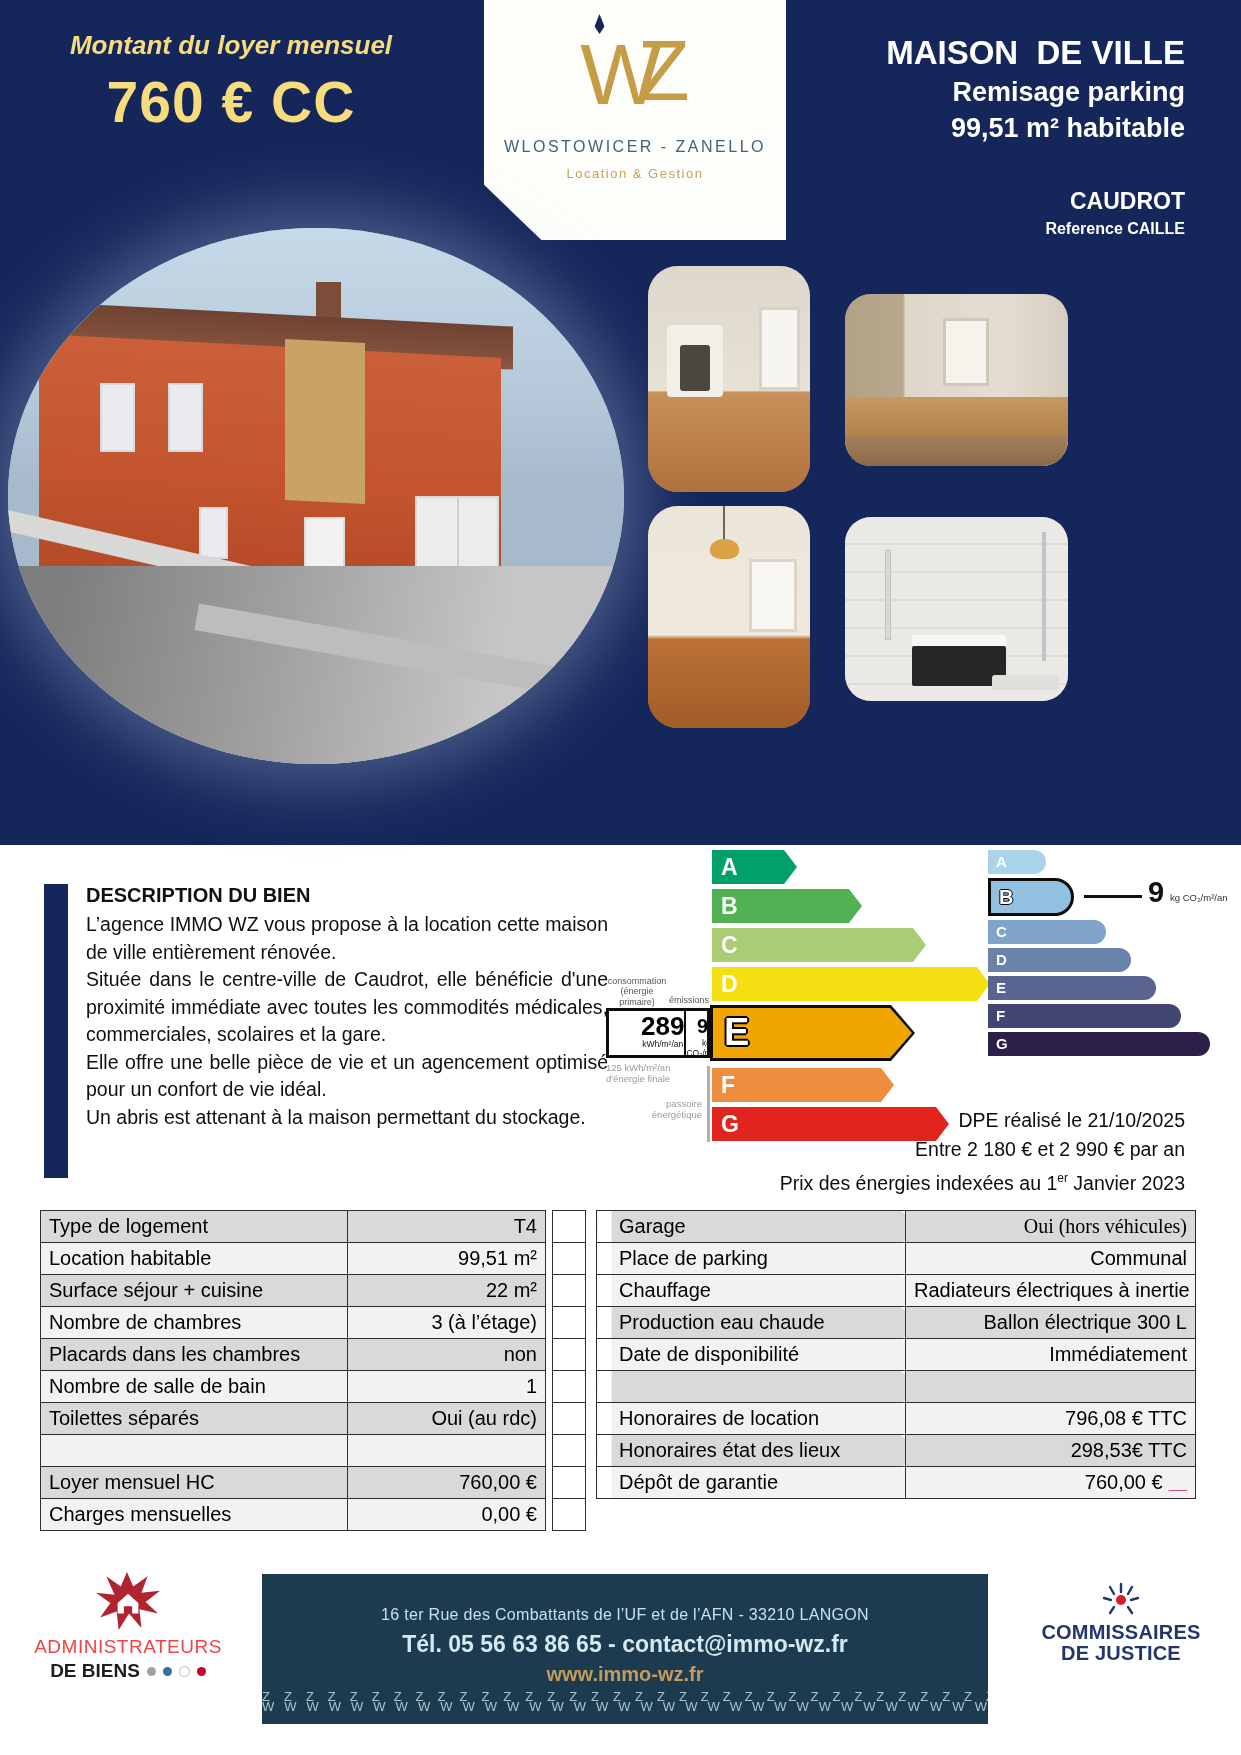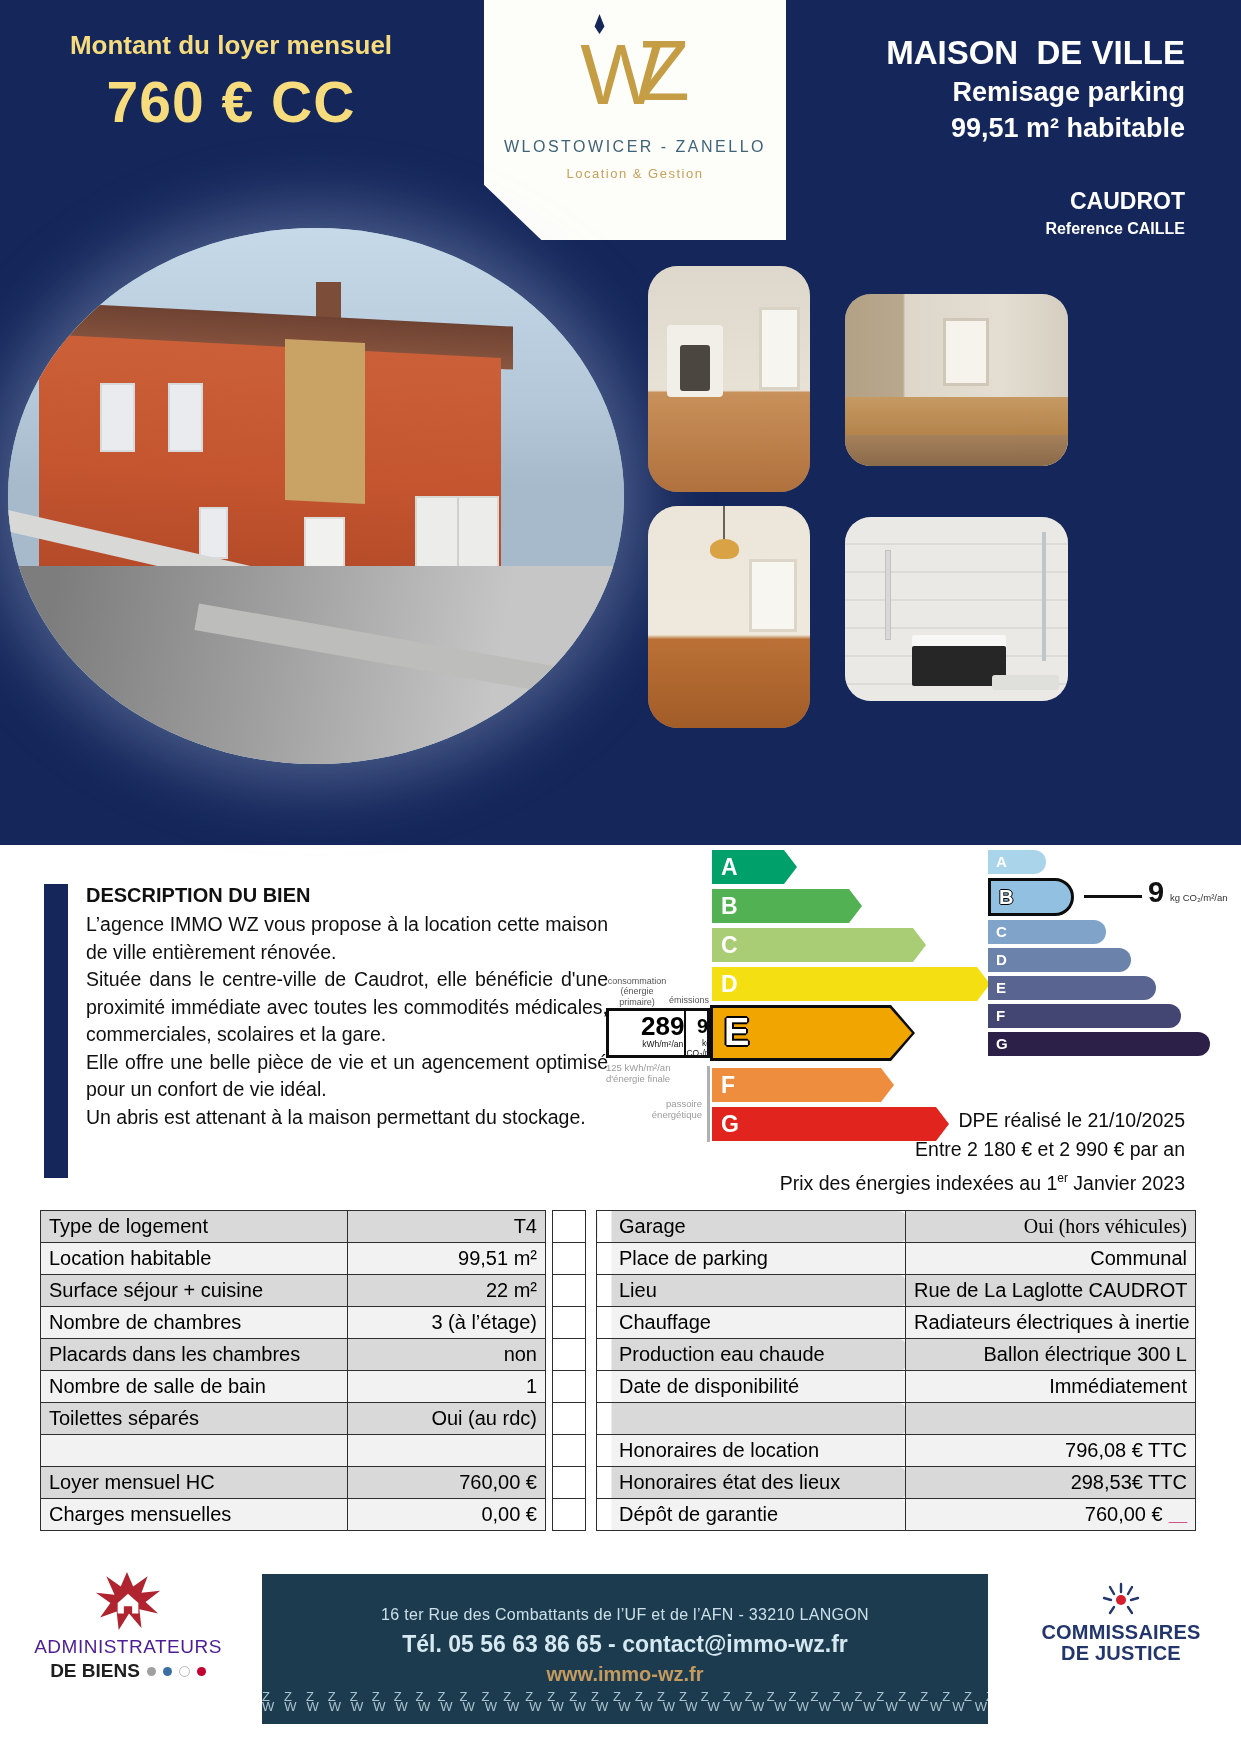--- a/index.html
+++ b/index.html
@@ -2,21 +2,21 @@
 <html><head>
 <meta charset="utf-8">
 <style>
   html,body{margin:0;padding:0;background:#fff;}
   .page{position:relative;width:1241px;height:1755px;background:#fff;overflow:hidden;
         font-family:"Liberation Sans",sans-serif;}
 
   
   .hero{position:absolute;left:0;top:0;width:1241px;height:845px;background:#14265a;}
   .rent-block{position:absolute;left:36px;top:30px;width:390px;text-align:center;color:#f6dc7d;}
-  .rent-label{font-size:26px;font-weight:bold;}
+  .rent-label{font-size:26px;font-weight:bold;font-style:italic;}
   .rent-amount{font-size:57px;font-weight:bold;margin-top:8px;letter-spacing:1px;}
 
   .logo-card{position:absolute;left:484px;top:0;width:302px;height:240px;background:#fdfdfa;
              clip-path:polygon(0 0,100% 0,100% 100%,19% 100%,0 77%);
              filter:drop-shadow(4px 5px 6px rgba(0,0,0,.35));}
   .monogram{position:relative;margin-top:26px;text-align:center;height:100px;}
   .mono-w,.mono-z{display:inline-block;font-size:86px;line-height:96px;color:#c49d44;font-weight:normal;}
   .mono-z{margin-left:-24px;transform:translateY(-4px);}
   .droplet{position:absolute;width:13px;height:20px;background:#14265a;left:calc(50% - 42px);top:-12px;
            clip-path:polygon(50% 0,88% 62%,50% 100%,12% 62%);}
@@ -148,21 +148,21 @@
   .footer-box{position:absolute;left:262px;top:1574px;width:726px;height:150px;background:#1d3b4e;
               text-align:center;color:#cbe0e9;overflow:hidden;}
   .fb-address{margin-top:32px;font-size:16px;letter-spacing:.3px;}
   .fb-contact{margin-top:7px;font-size:23px;font-weight:bold;color:#d6e9f1;}
   .fb-site{margin-top:5px;font-size:20px;font-weight:bold;color:#c59a5f;}
   .wz-pattern{position:absolute;bottom:2px;left:0;right:0;height:32px;color:#b7d2dc;opacity:.9;white-space:nowrap;}
   .pz{font-size:13px;letter-spacing:14px;line-height:13px;}
   .pw{font-size:13px;letter-spacing:10px;line-height:12px;margin-top:-2px;}
 
   .admin-logo{position:absolute;left:30px;top:1570px;width:196px;text-align:center;}
-  .admin-name{font-size:19px;letter-spacing:.5px;color:#4c1d95;margin-top:2px;}
+  .admin-name{font-size:19px;letter-spacing:.5px;color:#ef4444;margin-top:2px;}
   .admin-sub{font-size:19px;font-weight:bold;color:#1e1e1e;margin-top:2px;}
   .dot{display:inline-block;width:9px;height:9px;border-radius:50%;margin-left:7px;vertical-align:middle;}
   .dot1{background:#a0a0a0;} .dot2{background:#3b6ea5;}
   .dot3{background:#fff;border:1.5px solid #bbb;} .dot4{background:#c3002f;}
 
   .justice-logo{position:absolute;left:1026px;top:1582px;width:190px;text-align:center;color:#23356d;font-weight:bold;}
   .justice-line{font-size:20px;line-height:21px;letter-spacing:.2px;}
 </style>
 </head>
 <body>
@@ -388,24 +388,20 @@
     </table>
   <table id="right-table">
       <tbody>
         <tr class="odd">
           <td class="lbl">Garage</td>
           <td class="val serif">Oui (hors véhicules)</td>
         </tr>
         <tr class="even">
           <td class="lbl">Place de parking</td>
           <td class="val">Communal</td>
-        </tr>
-        <tr class="odd">
-          <td class="lbl">Lieu</td>
-          <td class="val">Rue de La Laglotte CAUDROT</td>
         </tr>
         <tr class="even">
           <td class="lbl">Chauffage</td>
           <td class="val">Radiateurs électriques à inertie</td>
         </tr>
         <tr class="odd">
           <td class="lbl">Production eau chaude</td>
           <td class="val">Ballon électrique 300 L</td>
         </tr>
         <tr class="even">

